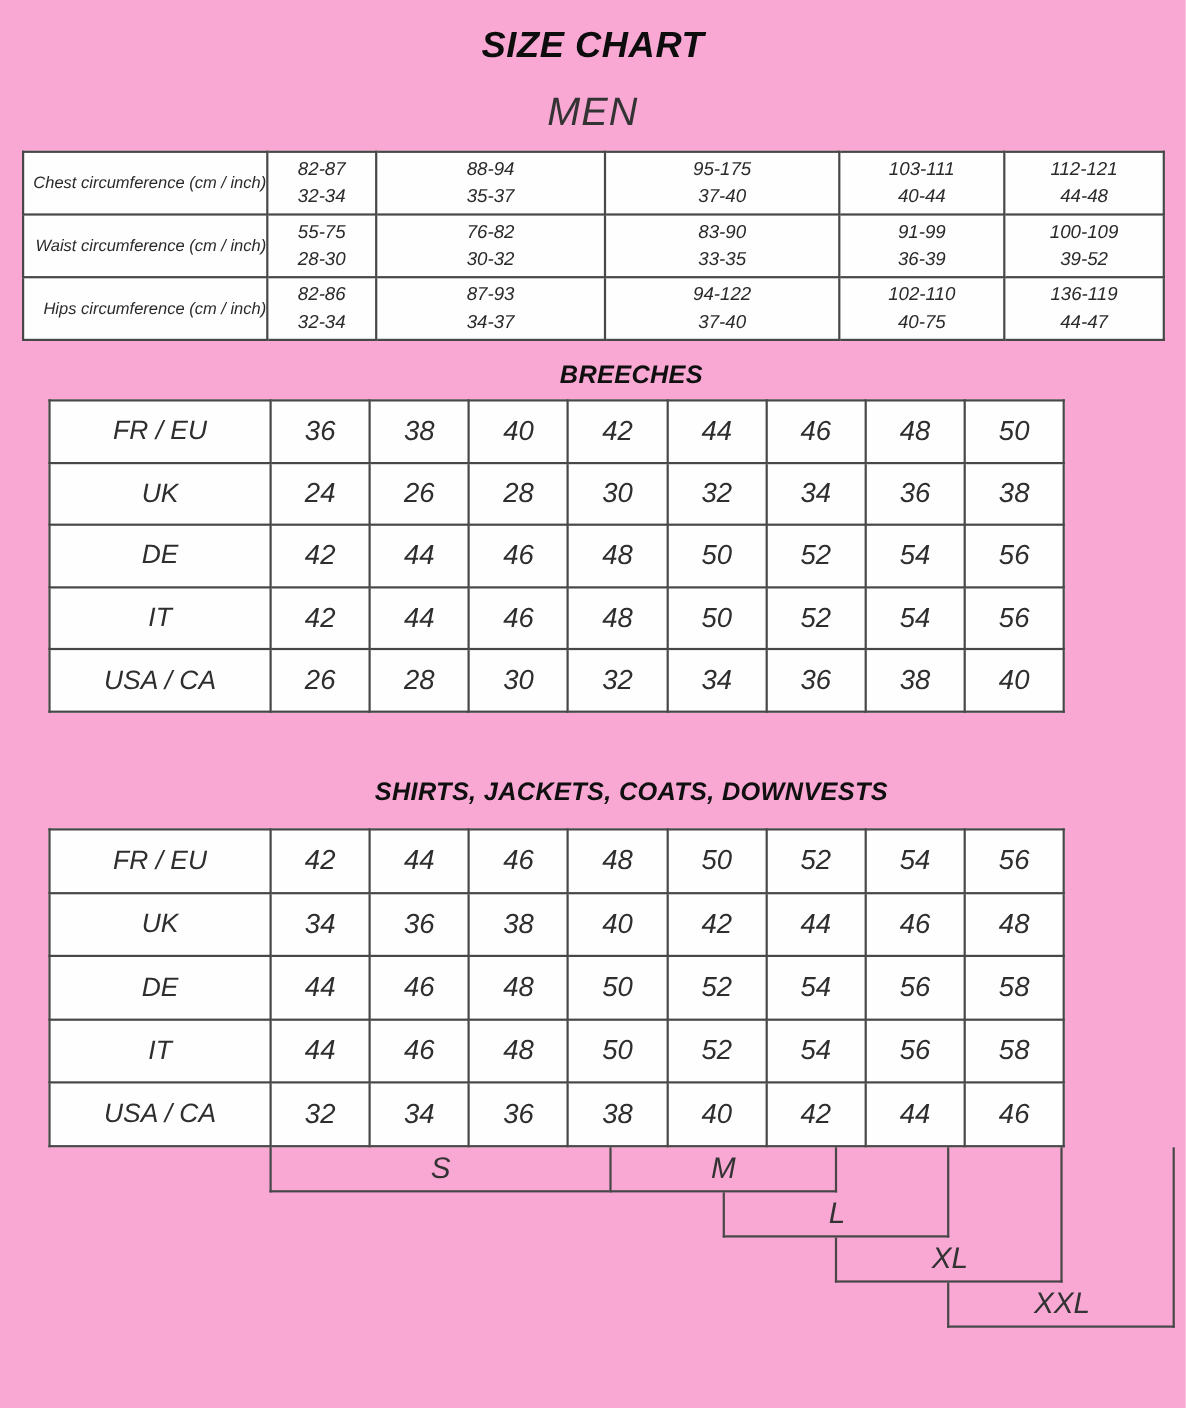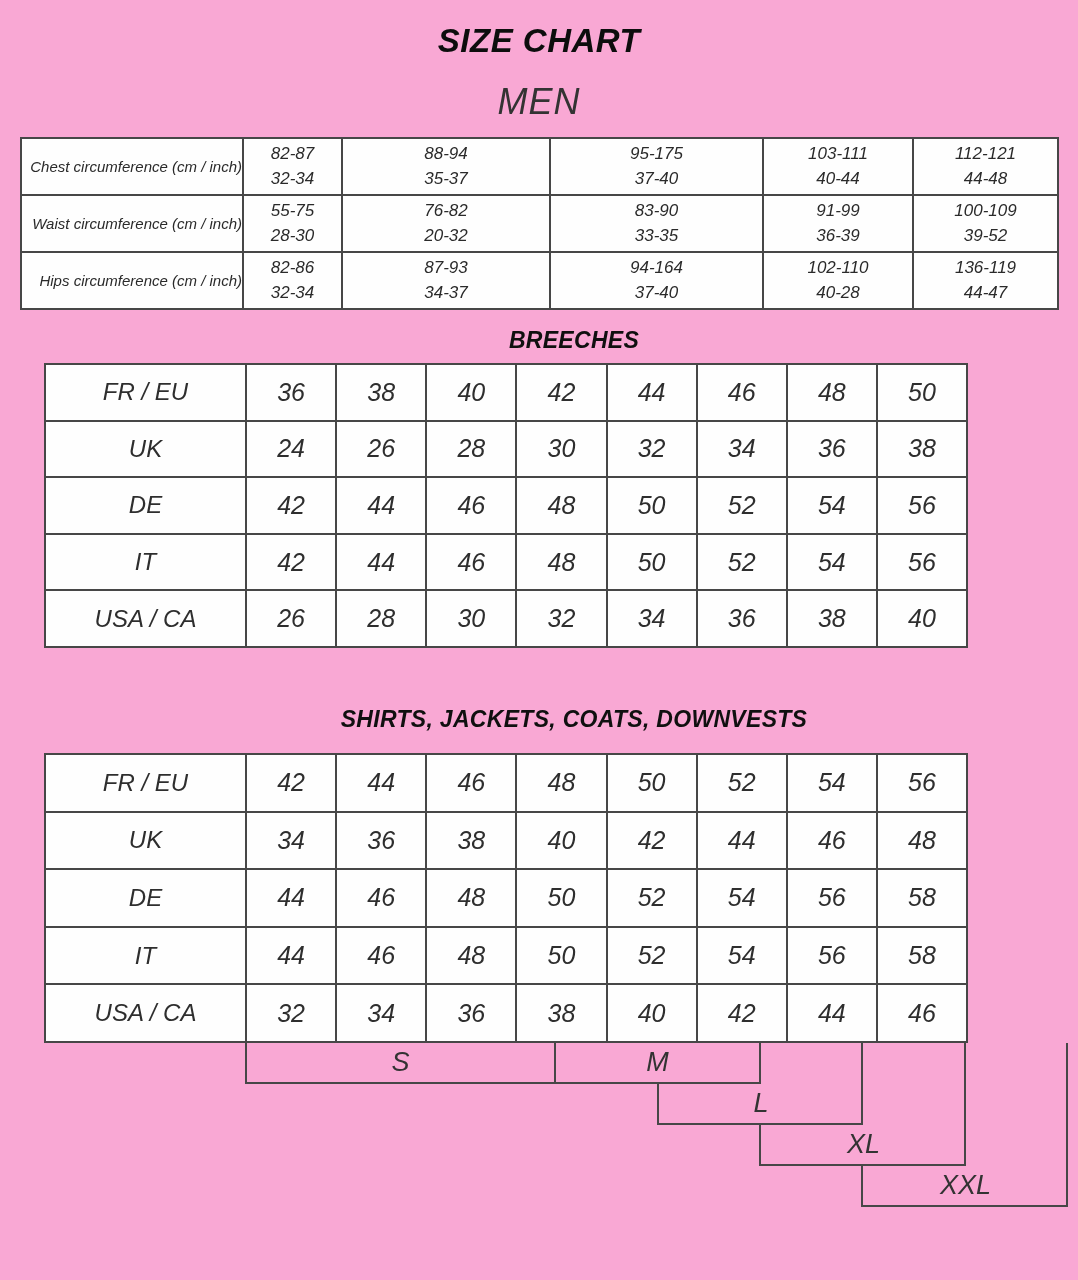--- a/index.html
+++ b/index.html
@@ -131,21 +131,21 @@
           </td>
     </tr>
     <tr>
       <td class="mlabel">Waist circumference (cm / inch)</td>
       <td>
             <div class="val">55-75</div>
             <div class="val">28-30</div>
           </td>
       <td>
             <div class="val">76-82</div>
-            <div class="val">20-32</div>
+            <div class="val">30-32</div>
           </td>
       <td>
             <div class="val">83-90</div>
             <div class="val">33-35</div>
           </td>
       <td>
             <div class="val">91-99</div>
             <div class="val">36-39</div>
           </td>
       <td>
@@ -157,26 +157,26 @@
       <td class="mlabel">Hips circumference (cm / inch)</td>
       <td>
             <div class="val">82-86</div>
             <div class="val">32-34</div>
           </td>
       <td>
             <div class="val">87-93</div>
             <div class="val">34-37</div>
           </td>
       <td>
-            <div class="val">94-164</div>
+            <div class="val">94-122</div>
             <div class="val">37-40</div>
           </td>
       <td>
             <div class="val">102-110</div>
-            <div class="val">40-28</div>
+            <div class="val">40-75</div>
           </td>
       <td>
             <div class="val">136-119</div>
             <div class="val">44-47</div>
           </td>
     </tr>
   </tbody>
     </table>
 
   <div class="section-title breeches-title">BREECHES</div>

